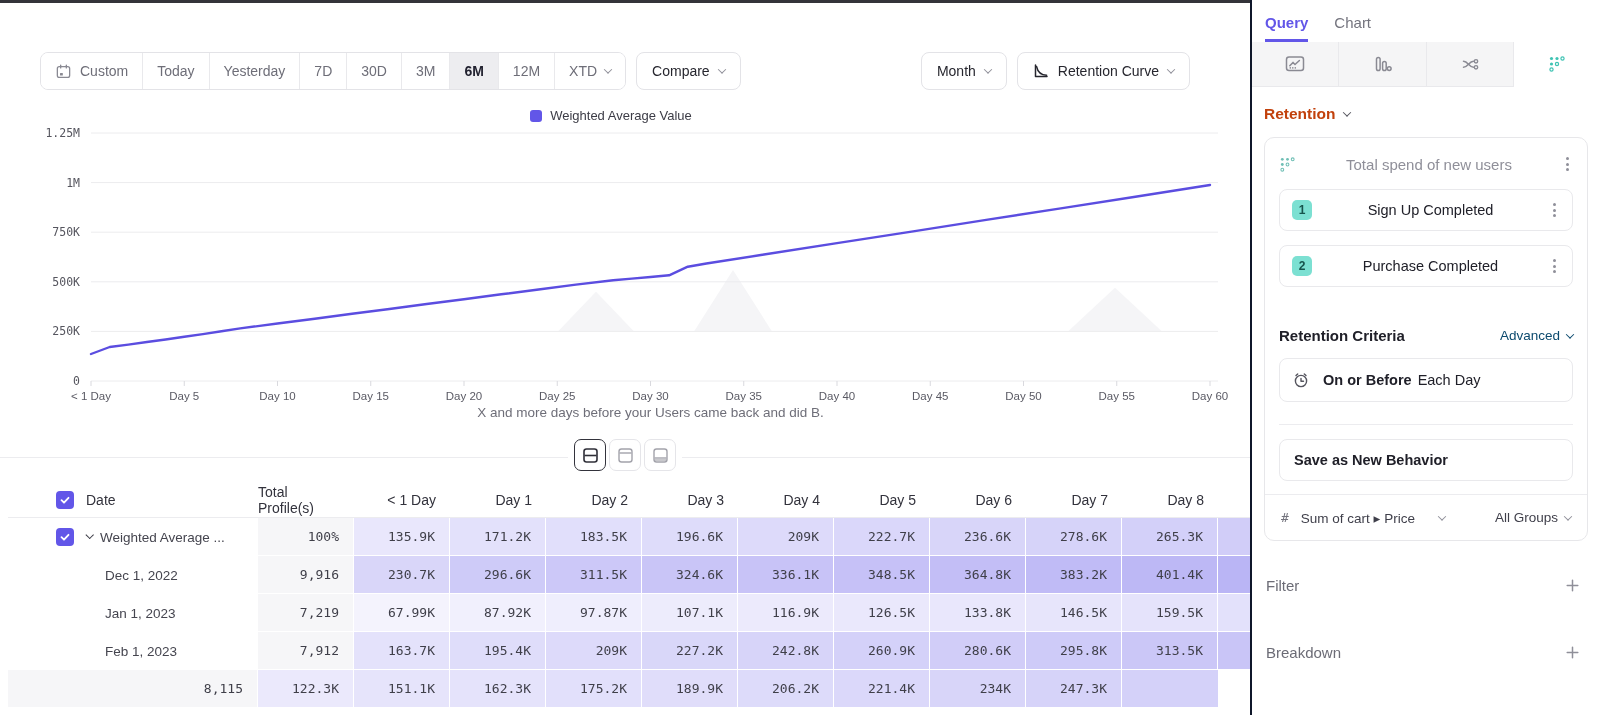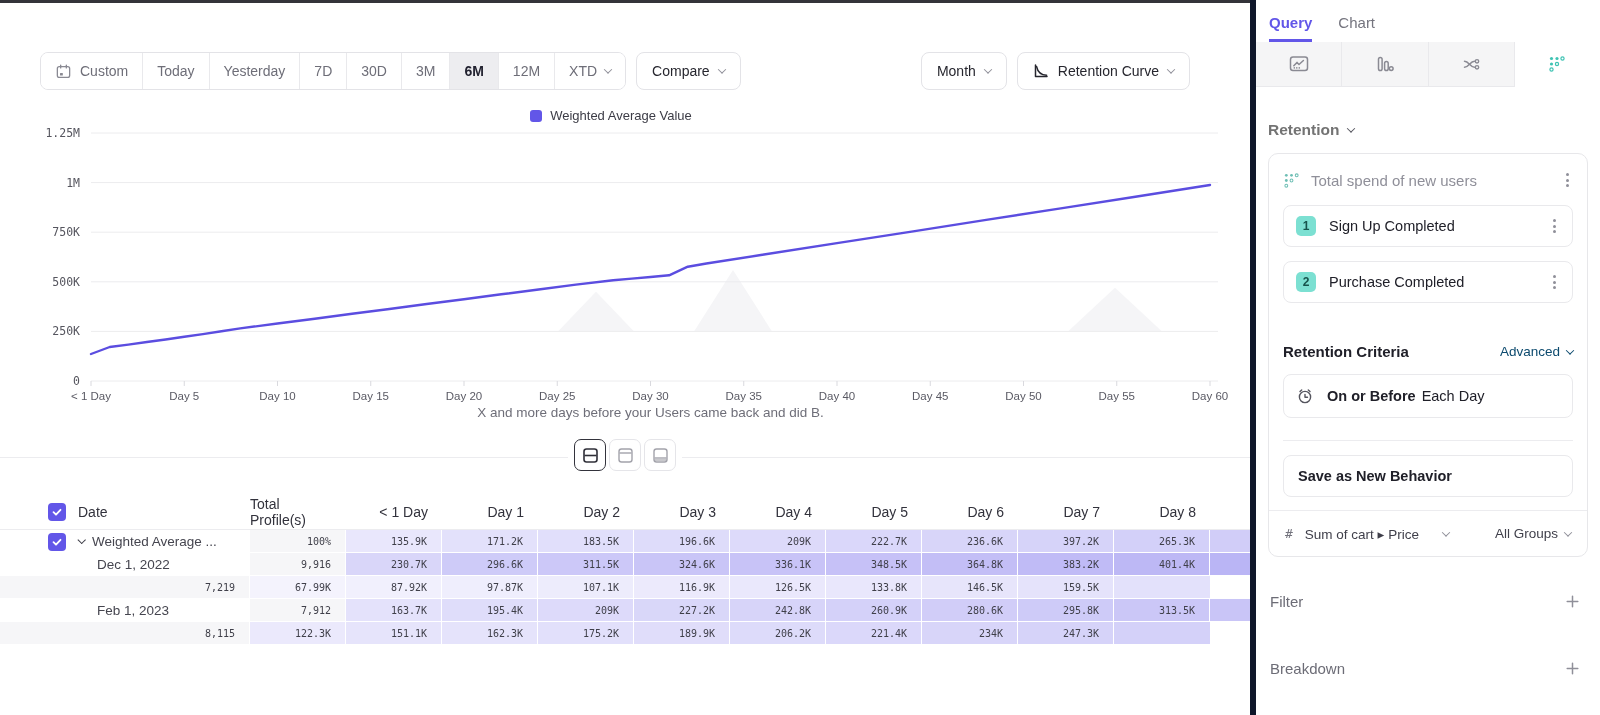--- a/index.html
+++ b/index.html
@@ -36,48 +36,48 @@
 
   
   .toggle-row { position:relative; height:42px; display:flex; justify-content:center; }
   .toggle-row .hr { position:absolute; top:50%; left:0; right:0; height:1px; background:#ececef; }
   .toggle-group { position:relative; display:flex; gap:3px; background:#fff; padding:3px 6px; border-radius:10px; }
   .tg { width:32px; height:32px; border-radius:7px; border:1px solid #e5e5e9; background:#fff;
     display:flex; align-items:center; justify-content:center; cursor:pointer; padding:0; }
   .tg.active { border:1.5px solid #33333c; }
 
   
-  .rtable { margin-top:16px; }
-  .trow { display:grid; grid-template-columns:250px repeat(10,96px) 1fr; height:23px; }
+  .rtable { margin-top:4px;padding-left:8px; }
+  .trow { display:grid; grid-template-columns:250px repeat(10,96px) 1fr; height:38px; }
   .trow.thead { height:36px; border-bottom:1px solid #ececef; }
   .cell { display:flex; align-items:center; }
   .hnum { justify-content:flex-end; padding-right:14px; font-size:14px; color:#32323c; font-weight:500; }
   .num { justify-content:flex-end; padding-right:14px; font-family:"DejaVu Sans Mono", monospace;
-    font-size:10px; color:#3f3f49; }
+    font-size:13px; color:#3f3f49; }
   .heat, .num, .total { border-right:1.5px solid #fff; border-bottom:1.5px solid #fff; }
   .total { background:#f6f6f8; }
   .date-cell { padding-left:48px; }
   .dlabel { font-size:13.5px; color:#45454f; }
   .indent { margin-left:49px; }
   .cb { width:18px; height:18px; border-radius:4px; background:#6256e8; display:flex; align-items:center;
     justify-content:center; flex:none; cursor:pointer; }
   .row-chev { margin:0 8px 0 12px; color:#3c3c46; transform:rotate(45deg) translate(-1px,-2px); }
 
   
-  .sidebar { width:350px; flex:none; border-left:6px solid #0f172a; background:#fff; }
+  .sidebar { width:350px; flex:none; border-left:2px solid #0f172a; background:#fff;text-align:center; }
   .sb-tabs { display:flex; gap:26px; padding:14px 12px 0 13px; }
   .sb-tab { font-size:15px; color:#74747e; padding-bottom:11px; cursor:pointer; }
   .sb-tab.active { color:#6256e8; font-weight:600; box-shadow:inset 0 -3px 0 #6256e8; }
   .icon-tabs { display:flex; height:45px; }
   .icon-tab { flex:1; background:#f5f5f6; border-right:1px solid #e9e9ec; border-bottom:1px solid #e9e9ec;
     display:flex; align-items:center; justify-content:center; cursor:pointer; }
   .icon-tab:last-child { border-right:none; }
   .icon-tab.active { background:#fff; border-bottom-color:transparent; }
   .sb-content { padding:0 12px; }
-  .sb-heading { margin-top:34px; font-size:15.5px; font-weight:700; color:#737373; display:flex;
+  .sb-heading { margin-top:18px; font-size:15.5px; font-weight:700; color:#c2410c; display:flex;
     align-items:center; gap:9px; cursor:pointer; }
   .sb-heading .chev { color:#55555e; }
   .card { margin-top:14px; border:1px solid #e7e7ea; border-radius:10px; background:#fff; padding:15px 14px 0; }
   .bh-row { display:flex; align-items:center; gap:11px; }
   .bh-title { flex:1; font-size:15px; color:#8f8f99; }
   .kebab { display:flex; flex-direction:column; gap:2.5px; padding:4px; cursor:pointer; }
   .kebab i { width:3px; height:3px; border-radius:50%; background:#8f8f99; }
   .step { margin-top:14px; height:42px; border:1px solid #e9e9ec; border-radius:8px; display:flex;
     align-items:center; gap:13px; padding:0 12px; cursor:pointer; }
   .badge { width:20px; height:20px; border-radius:5px; background:#7ce0d2; color:#17544c; font-size:12px;
@@ -276,41 +276,44 @@
           <span class="dlabel">Weighted Average ...</span>
         </div>
         <div class="cell num total">100%</div>
         <div class="cell num" style="background: rgba(98, 86, 232, 0.14);">135.9K</div>
         <div class="cell num" style="background: rgba(98, 86, 232, 0.18);">171.2K</div>
         <div class="cell num" style="background: rgba(98, 86, 232, 0.192);">183.5K</div>
         <div class="cell num" style="background: rgba(98, 86, 232, 0.208);">196.6K</div>
         <div class="cell num" style="background: rgba(98, 86, 232, 0.22);">209K</div>
         <div class="cell num" style="background: rgba(98, 86, 232, 0.235);">222.7K</div>
         <div class="cell num" style="background: rgba(98, 86, 232, 0.247);">236.6K</div>
-        <div class="cell num" style="background: rgba(98, 86, 232, 0.263);">397.2K</div>
+        <div class="cell num" style="background: rgba(98, 86, 232, 0.263);">278.6K</div>
         <div class="cell num" style="background: rgba(98, 86, 232, 0.28);">265.3K</div>
         <div class="cell" style="background: rgba(98, 86, 232, 0.294); border-bottom: 1.5px solid rgb(255, 255, 255);"></div>
       </div>
       <div class="trow">
         <div class="cell date-cell">
           <span class="dlabel indent">Dec 1, 2022</span>
         </div>
         <div class="cell num total">9,916</div>
         <div class="cell num" style="background: rgba(98, 86, 232, 0.243);">230.7K</div>
         <div class="cell num" style="background: rgba(98, 86, 232, 0.31);">296.6K</div>
         <div class="cell num" style="background: rgba(98, 86, 232, 0.325);">311.5K</div>
         <div class="cell num" style="background: rgba(98, 86, 232, 0.34);">324.6K</div>
         <div class="cell num" style="background: rgba(98, 86, 232, 0.353);">336.1K</div>
         <div class="cell num" style="background: rgba(98, 86, 232, 0.365);">348.5K</div>
         <div class="cell num" style="background: rgba(98, 86, 232, 0.384);">364.8K</div>
         <div class="cell num" style="background: rgba(98, 86, 232, 0.404);">383.2K</div>
         <div class="cell num" style="background: rgba(98, 86, 232, 0.42);">401.4K</div>
         <div class="cell" style="background: rgba(98, 86, 232, 0.44); border-bottom: 1.5px solid rgb(255, 255, 255);"></div>
       </div>
       <div class="trow">
+        <div class="cell date-cell">
+          <span class="dlabel indent">Jan 1, 2023</span>
+        </div>
         <div class="cell num total">7,219</div>
         <div class="cell num" style="background: rgba(98, 86, 232, 0.07);">67.99K</div>
         <div class="cell num" style="background: rgba(98, 86, 232, 0.09);">87.92K</div>
         <div class="cell num" style="background: rgba(98, 86, 232, 0.1);">97.87K</div>
         <div class="cell num" style="background: rgba(98, 86, 232, 0.114);">107.1K</div>
         <div class="cell num" style="background: rgba(98, 86, 232, 0.12);">116.9K</div>
         <div class="cell num" style="background: rgba(98, 86, 232, 0.133);">126.5K</div>
         <div class="cell num" style="background: rgba(98, 86, 232, 0.14);">133.8K</div>
         <div class="cell num" style="background: rgba(98, 86, 232, 0.153);">146.5K</div>
         <div class="cell num" style="background: rgba(98, 86, 232, 0.17);">159.5K</div>

